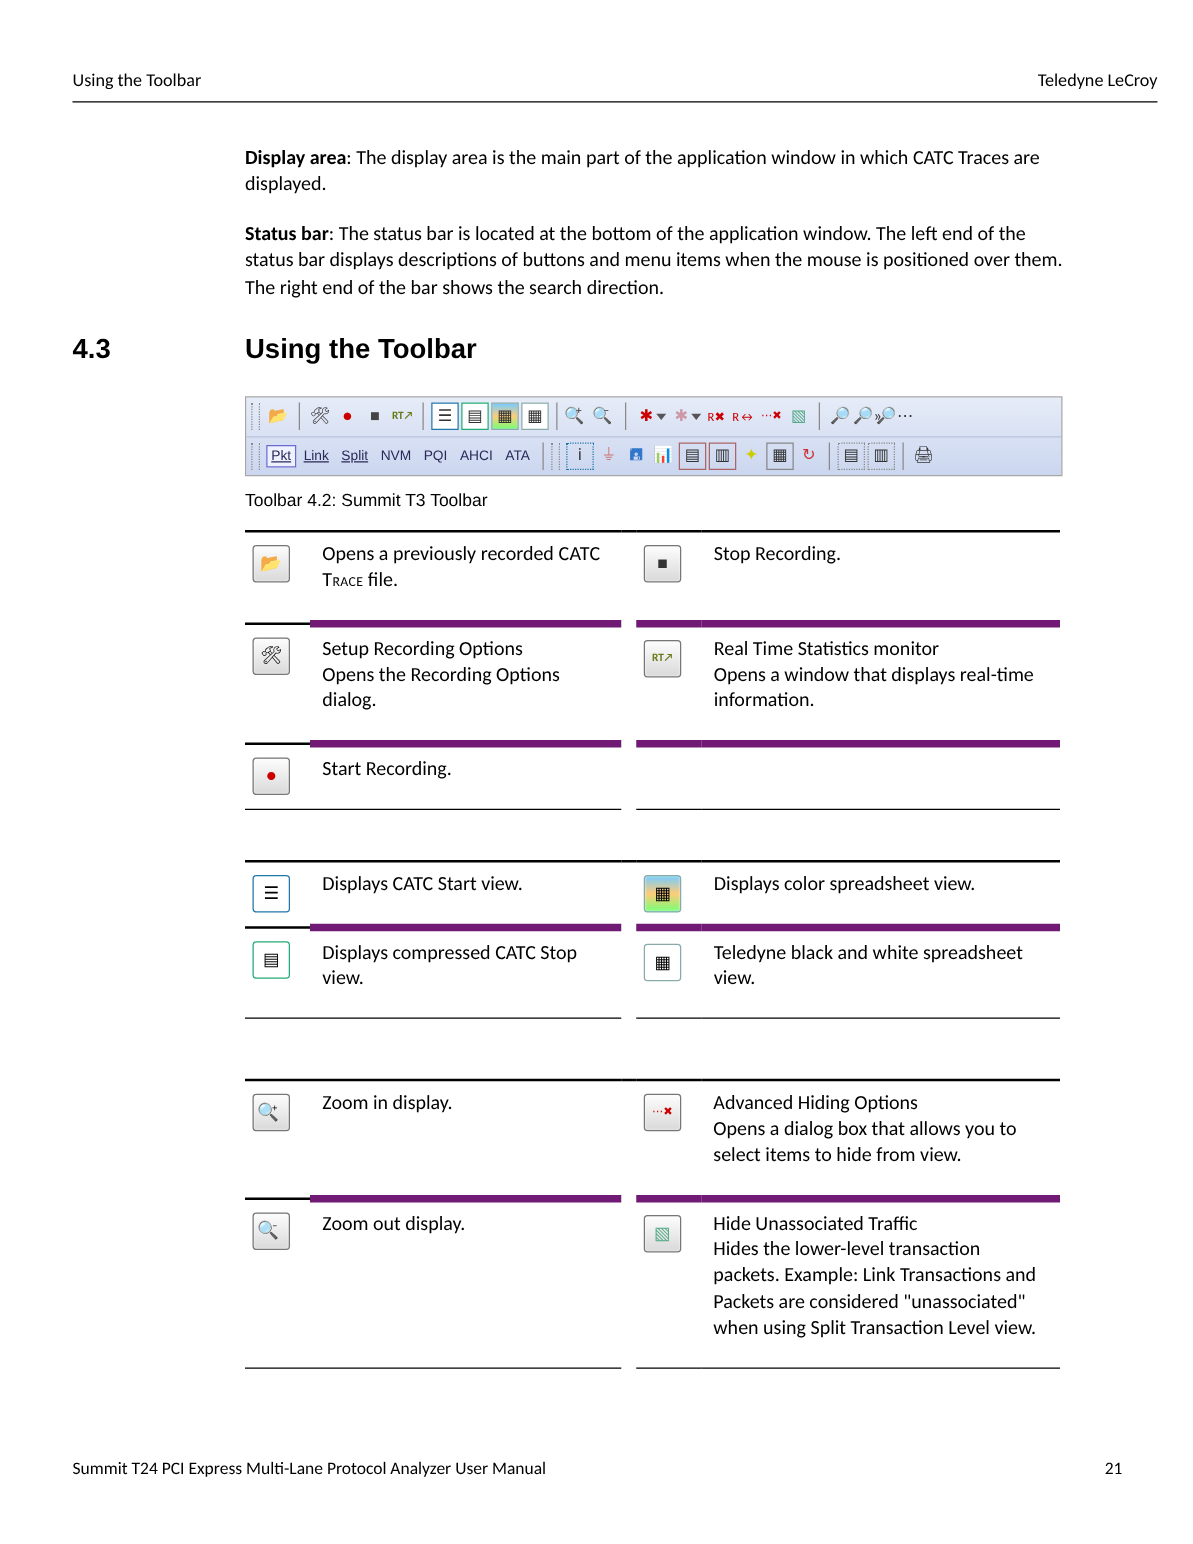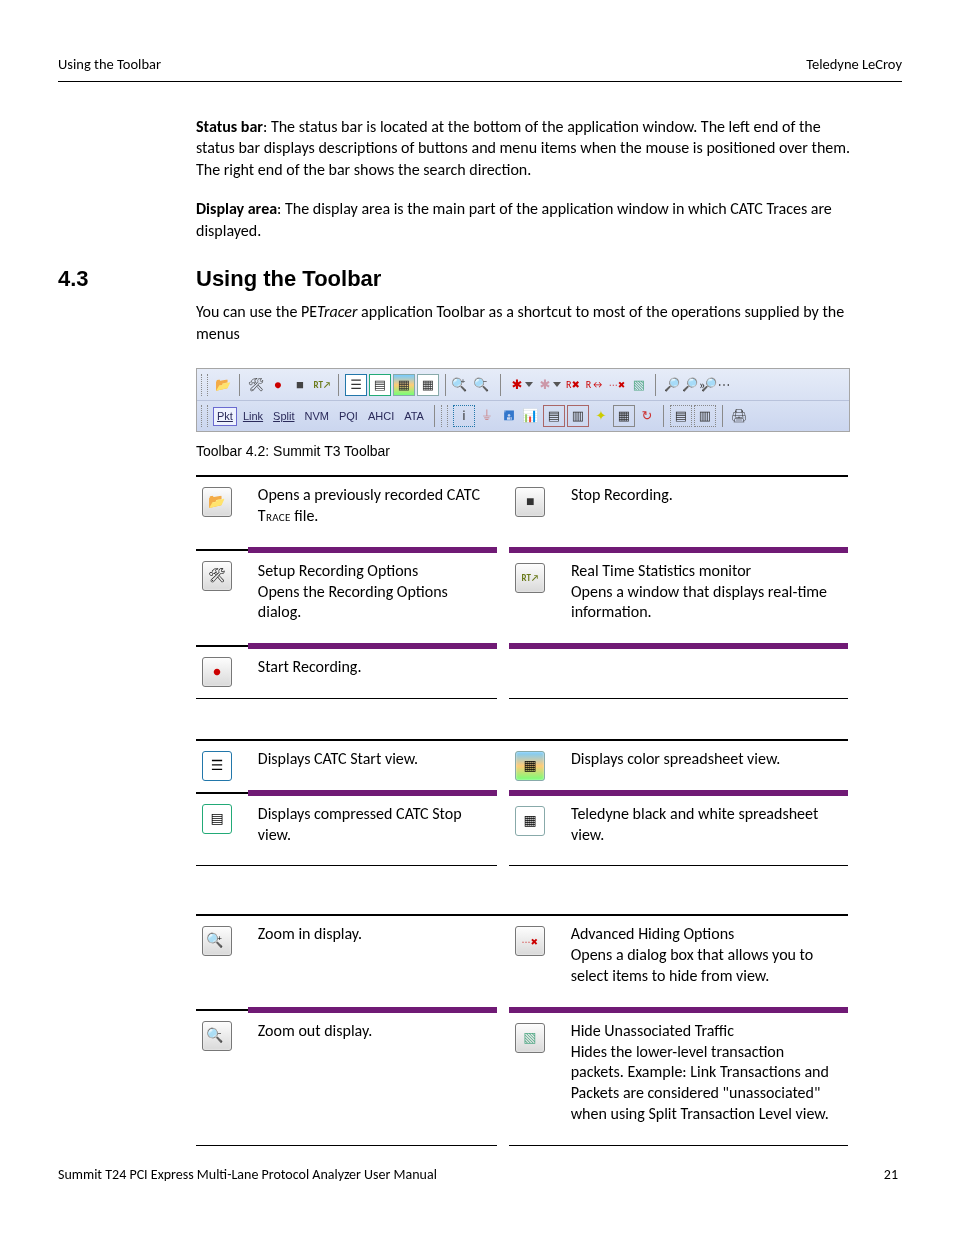--- a/index.html
+++ b/index.html
@@ -8,21 +8,21 @@
     color: #000;
     background: #fff;
     margin: 0;
     padding: 0;
     line-height: 1.35;
   }
   .page {
     width: 954px;
     height: 1235px;
     box-sizing: border-box;
-    padding: 55px 52px 40px 58px;
+    padding: 55px 28px 40px 58px;
     position: relative;
   }
   .running-head {
     display: flex;
     justify-content: space-between;
     font-size: 14.5px;
     color: #000;
     margin-bottom: 6px;
   }
   .running-head + .hr {
@@ -188,38 +188,33 @@
 
 <div class="page">
 
   <div class="running-head">
     <span>Using the Toolbar</span>
     <span>Teledyne LeCroy</span>
   </div>
   <div class="hr"></div>
 
   <div class="body-col">
+    <p class="para">
+      <b>Display area</b><span>: The display area is the main part of the application window in which CATC Traces are displayed.</span>
+    </p>
     <p class="para" style="margin-top:16px;">
       <b>Status bar</b><span>: The status bar is located at the bottom of the application window. The left end of the status bar displays descriptions of buttons and menu items when the mouse is positioned over them. The right end of the bar shows the search direction.</span>
     </p>
-    <p class="para">
-      <b>Display area</b><span>: The display area is the main part of the application window in which CATC Traces are displayed.</span>
-    </p>
   </div>
 
   <div class="section-row">
     <div class="section-number">4.3</div>
     <div class="section-title">Using the Toolbar</div>
   </div>
 
-  <div class="body-col">
-    <p class="para">
-      <span>You can use the PE</span><span class="italic">Tracer</span><span> application Toolbar as a shortcut to most of the operations supplied by the menus</span>
-    </p>
-  </div>
 
   <div class="fig-img">
     <div class="toolbar">
       <div class="toolbar-row">
         <span class="tb-grip"></span>
         <span class="tb-icon" style="color:#c9a227;">📂</span>
         <span class="tb-sep"></span>
         <span class="tb-icon">🛠</span>
         <span class="tb-icon" style="color:#c00;">●</span>
         <span class="tb-icon" style="color:#444;">■</span>

